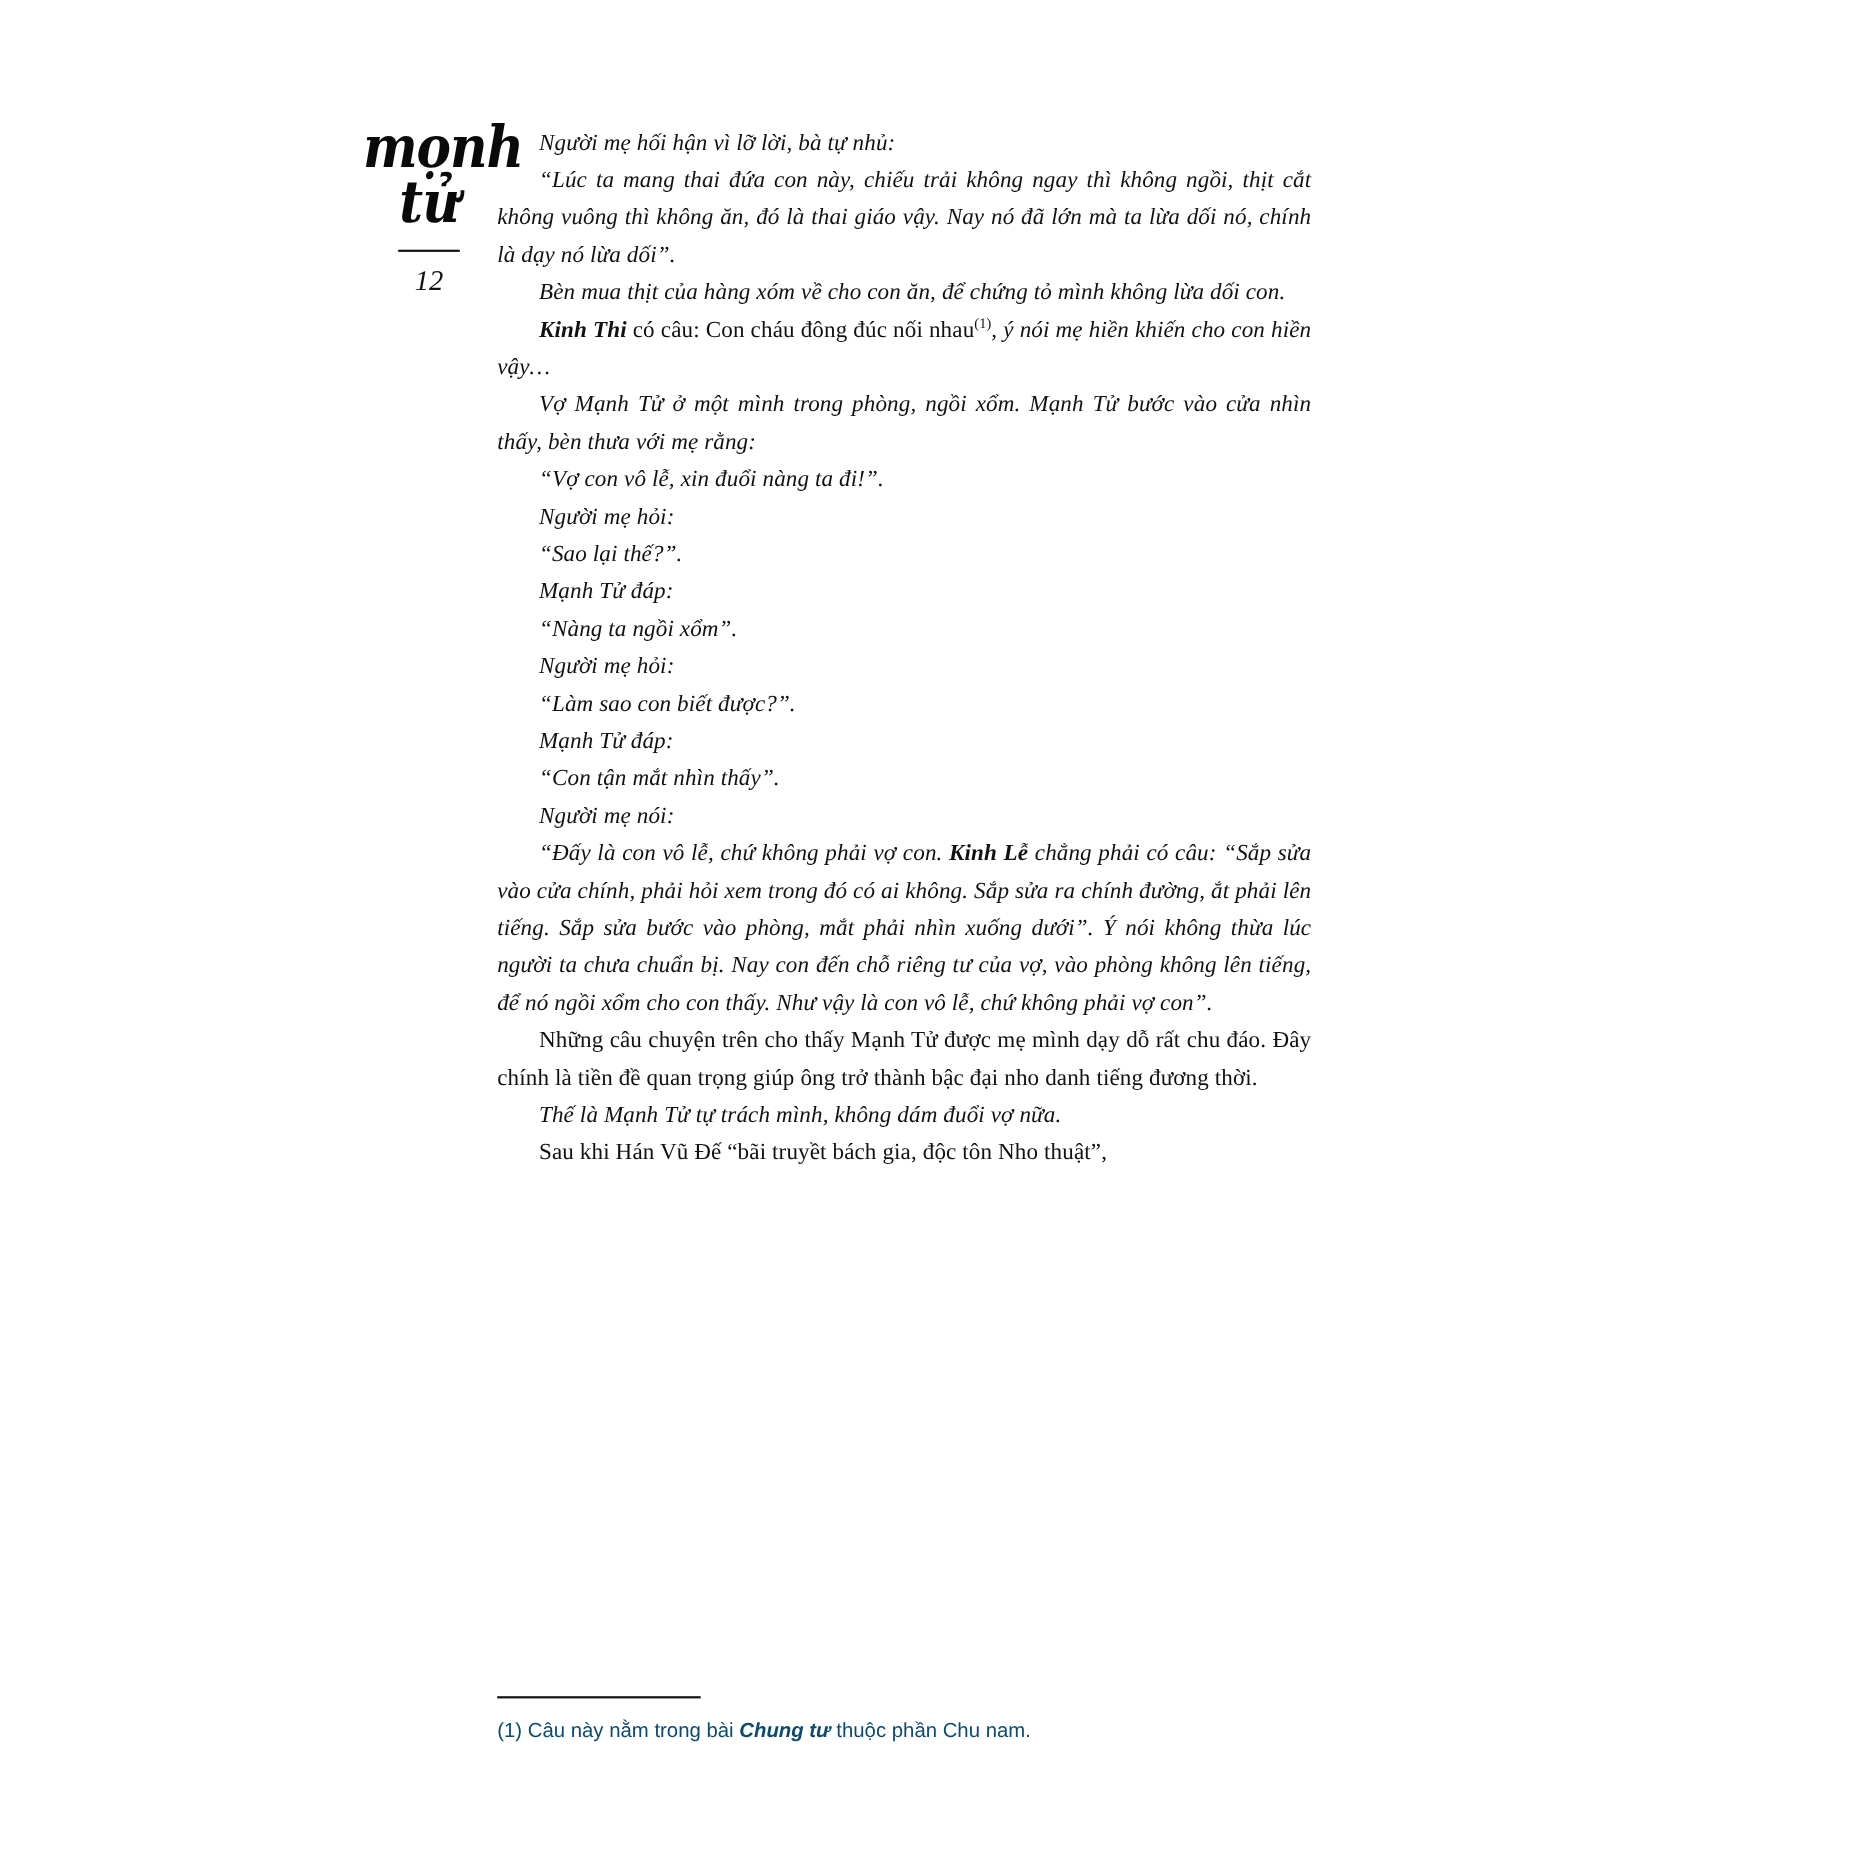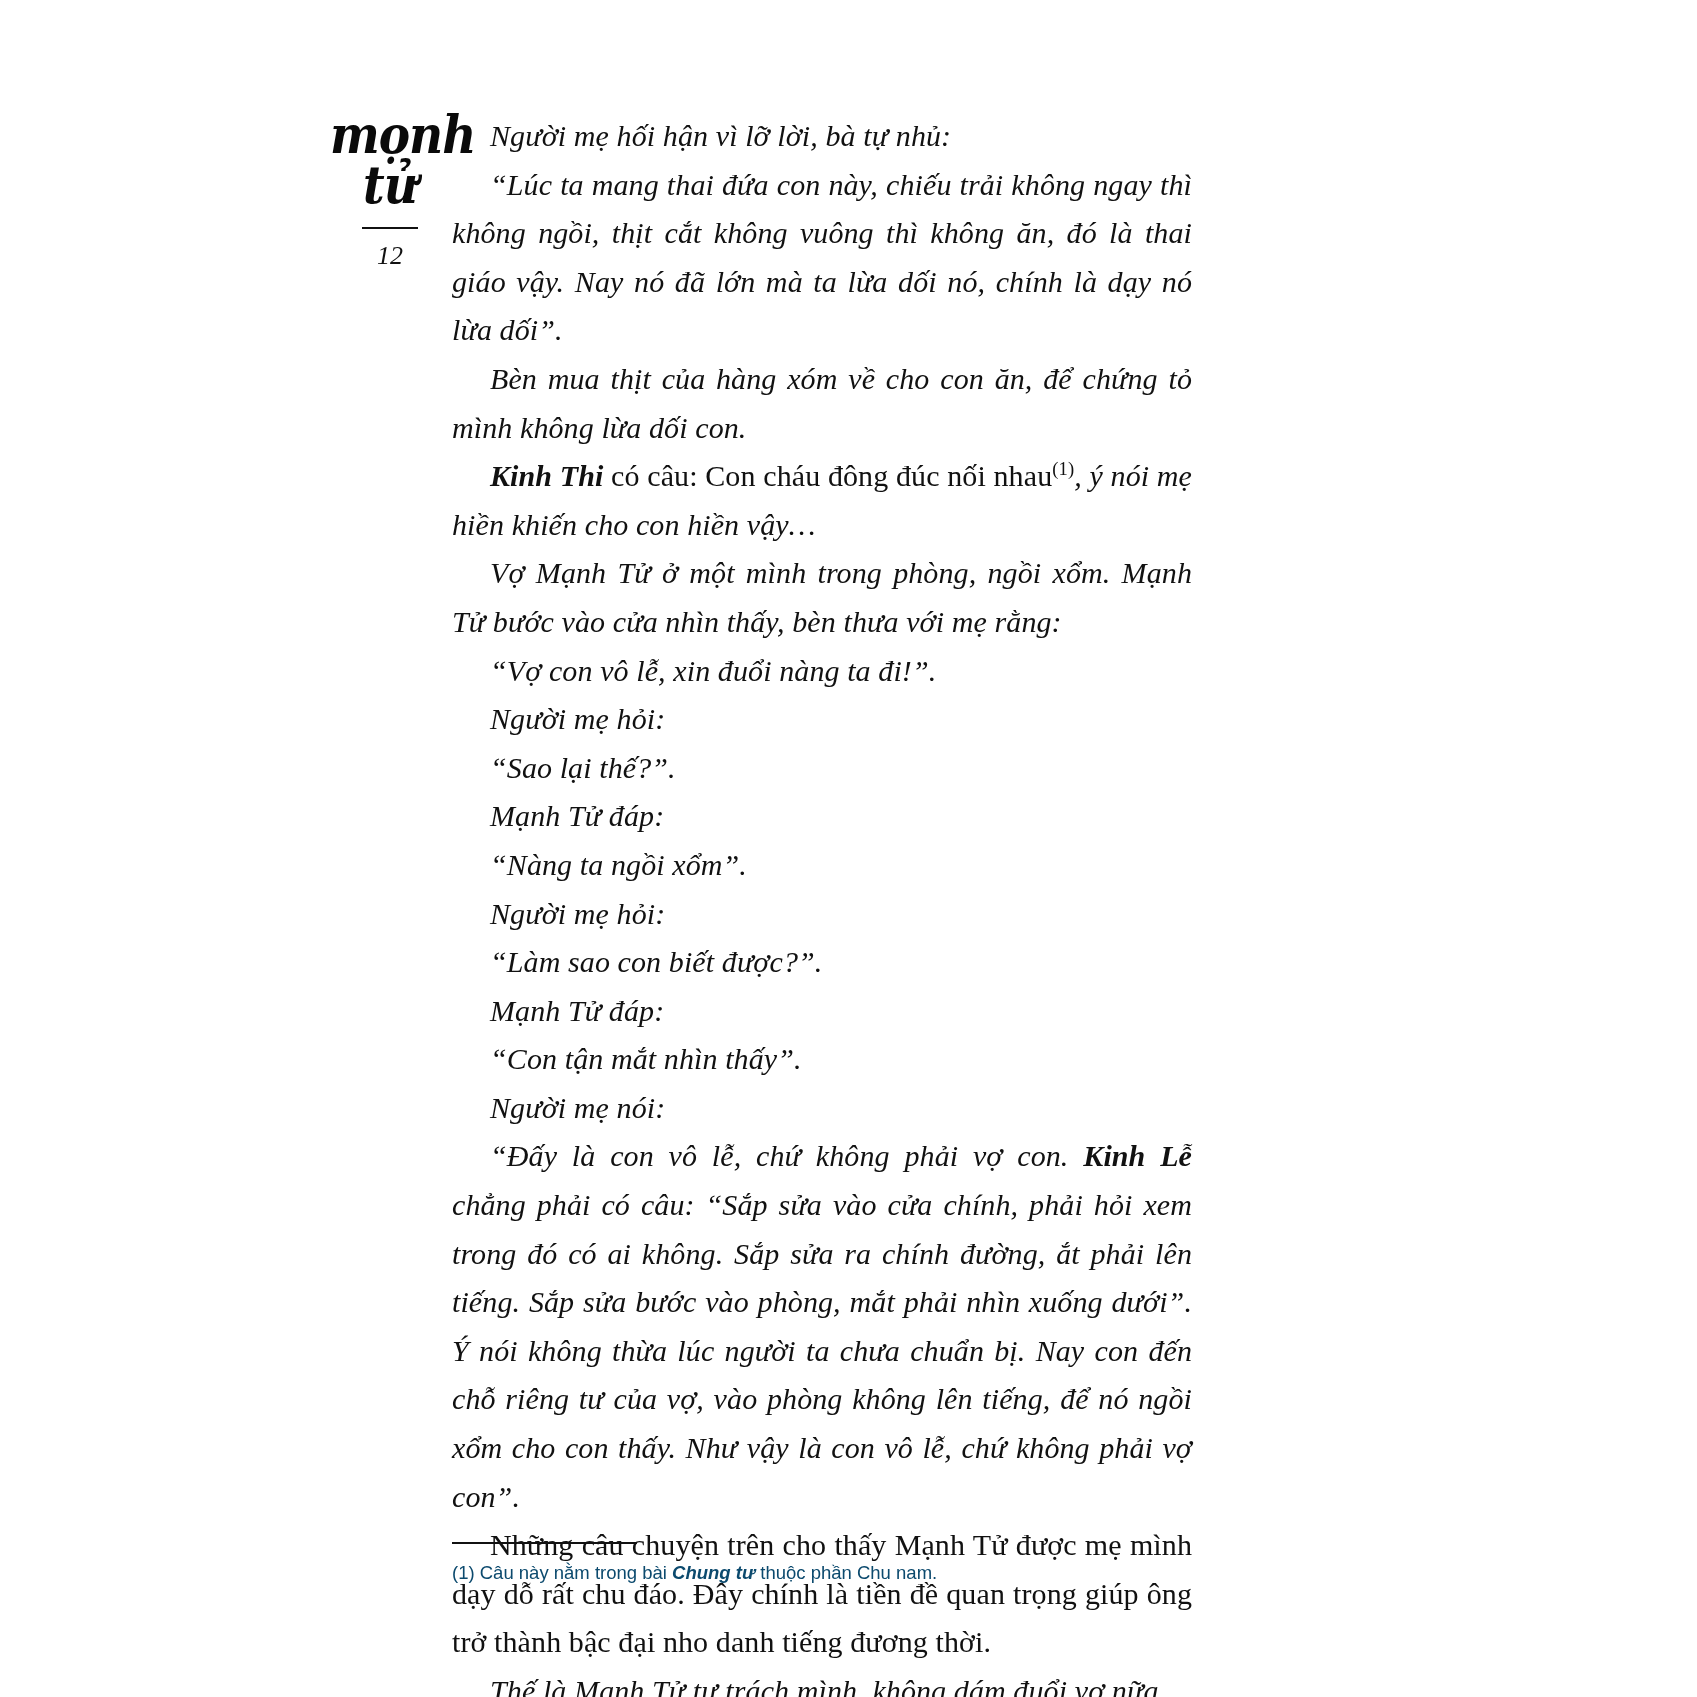--- a/index.html
+++ b/index.html
@@ -62,21 +62,21 @@
   .column {
     position: absolute;
     left: 452px;
     top: 112px;
     width: 740px;
   }
 
   p.body {
     margin: 0;
     font-style: italic;
-    font-size: 30px;
+    font-size: 21px;
     line-height: 1.62;
     text-align: justify;
     text-indent: 0;
     letter-spacing: 0.1px;
   }
   p.body.indent {
     text-indent: 38px;
   }
   p.body.upright {
     font-style: normal;
@@ -147,20 +147,21 @@
     <p class="body indent">Người mẹ hỏi:</p>
     <p class="body indent">“Làm sao con biết được?”.</p>
     <p class="body indent">Mạnh Tử đáp:</p>
     <p class="body indent">“Con tận mắt nhìn thấy”.</p>
     <p class="body indent">Người mẹ nói:</p>
 
     <p class="body indent"><span>“Đấy là con vô lễ, chứ không phải vợ con. </span><span class="bold-i">Kinh Lễ</span><span> chẳng phải có câu: “Sắp sửa vào cửa chính, phải hỏi xem trong đó có ai không. Sắp sửa ra chính đường, ắt phải lên tiếng. Sắp sửa bước vào phòng, mắt phải nhìn xuống dưới”. Ý nói không thừa lúc người ta chưa chuẩn bị. Nay con đến chỗ riêng tư của vợ, vào phòng không lên tiếng, để nó ngồi xổm cho con thấy. Như vậy là con vô lễ, chứ không phải vợ con”.</span></p>
 
     <p class="body indent upright">Những câu chuyện trên cho thấy Mạnh Tử được mẹ mình dạy dỗ rất chu đáo. Đây chính là tiền đề quan trọng giúp ông trở thành bậc đại nho danh tiếng đương thời.</p>
     <p class="body indent">Thế là Mạnh Tử tự trách mình, không dám đuổi vợ nữa.</p>
+    <p class="body indent upright">Sau khi Hán Vũ Đế “bãi truyềt bách gia, độc tôn Nho thuật”,</p>
 
   </div>
 
   <div class="footnote-wrap">
     <div class="footnote-rule"></div>
     <p class="footnote"><span>(1) Câu này nằm trong bài </span><b>Chung tư</b><span> thuộc phần Chu nam.</span></p>
   </div>
 
 </div>
 

